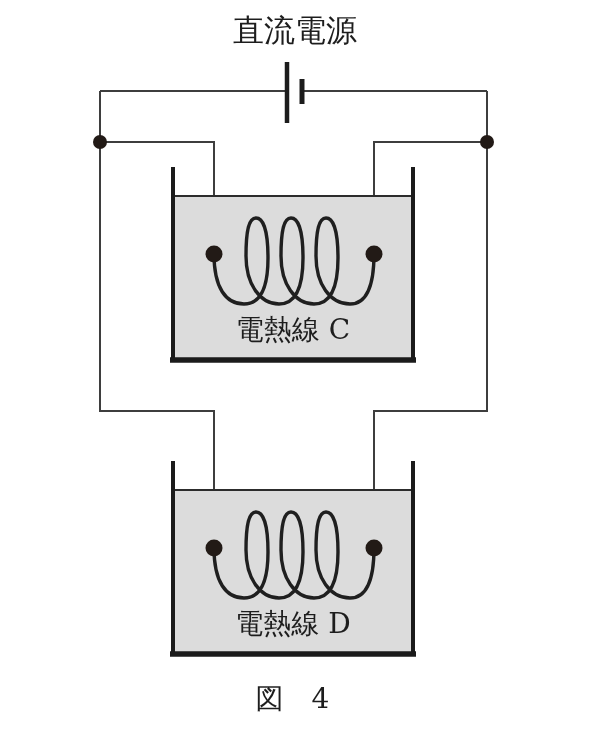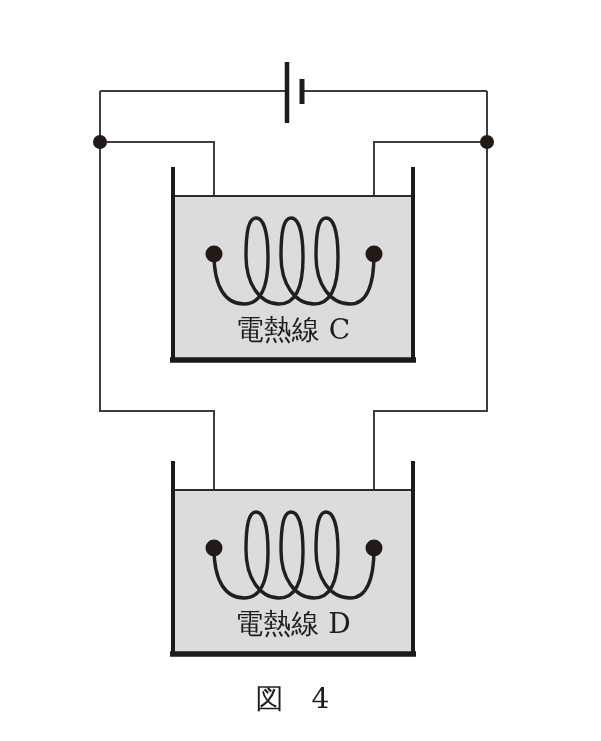--- a/index.html
+++ b/index.html
@@ -88,19 +88,20 @@
       <circle cx="214" cy="254" r="8.5" fill="#221a16"></circle>
       <circle cx="374" cy="254" r="8.5" fill="#221a16"></circle>
       <g stroke="#1b1b1b" fill="none">
         <path d="M173,167 V360" stroke-width="4"></path>
         <path d="M413,167 V360" stroke-width="4"></path>
         <path d="M170,360 H416" stroke-width="5.5"></path>
       </g>
     </g>
   </svg>
 
+  <div class="lbl lbl-power">直流電源</div>
 
   <div class="lbl lbl-heaterC">電熱線 C</div>
 
   <div class="lbl lbl-heaterD">電熱線 D</div>
 
   <div class="lbl lbl-caption">図　4</div>
 </div>
 
 </body></html>

